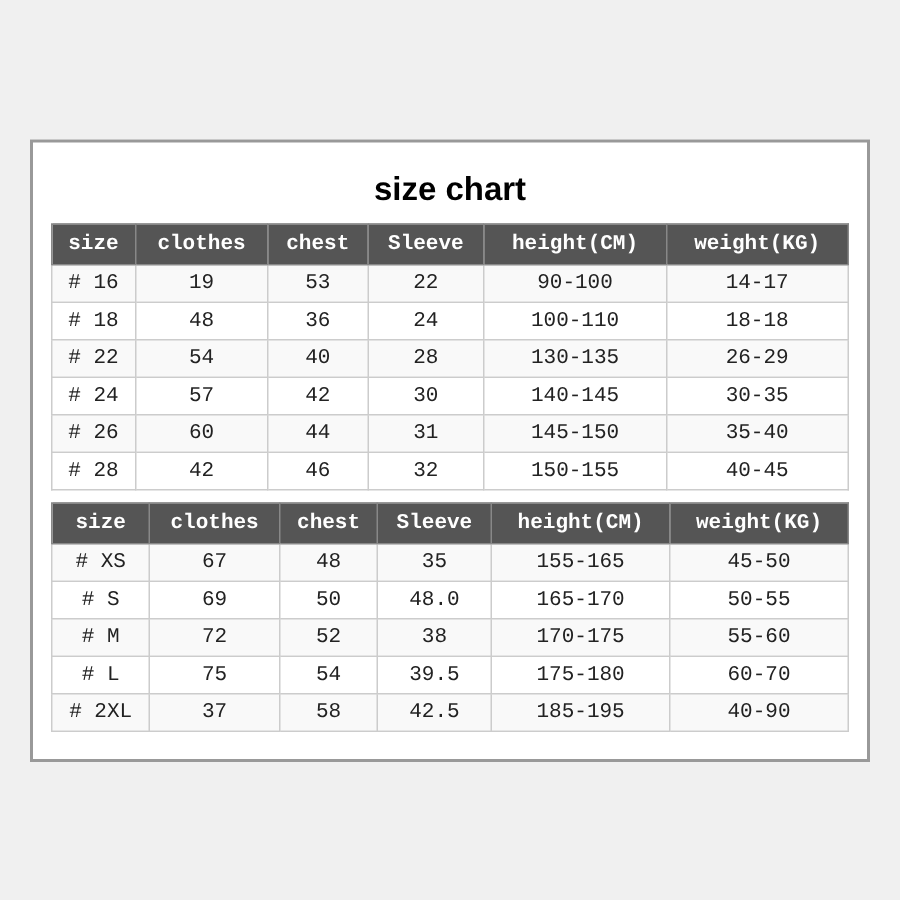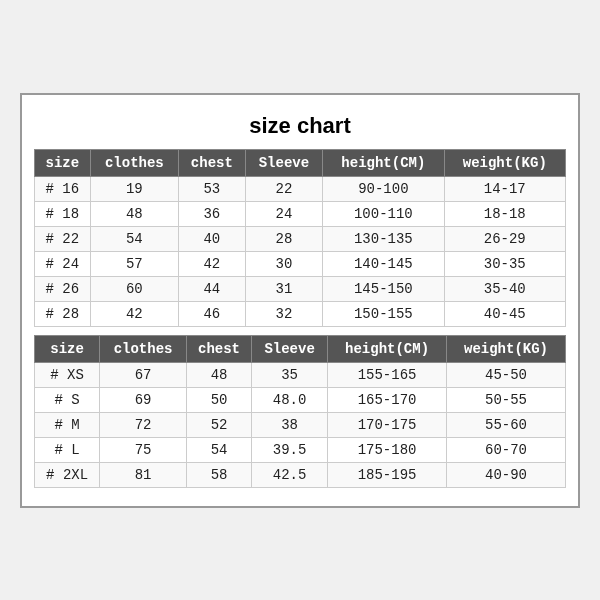--- a/index.html
+++ b/index.html
@@ -158,21 +158,21 @@
         <tr>
           <td># L</td>
           <td>75</td>
           <td>54</td>
           <td>39.5</td>
           <td>175-180</td>
           <td>60-70</td>
         </tr>
         <tr>
           <td># 2XL</td>
-          <td>81</td>
+          <td>37</td>
           <td>58</td>
           <td>42.5</td>
           <td>185-195</td>
           <td>40-90</td>
         </tr>
       </tbody>
   </table>
 </div>
 
 </body></html>

